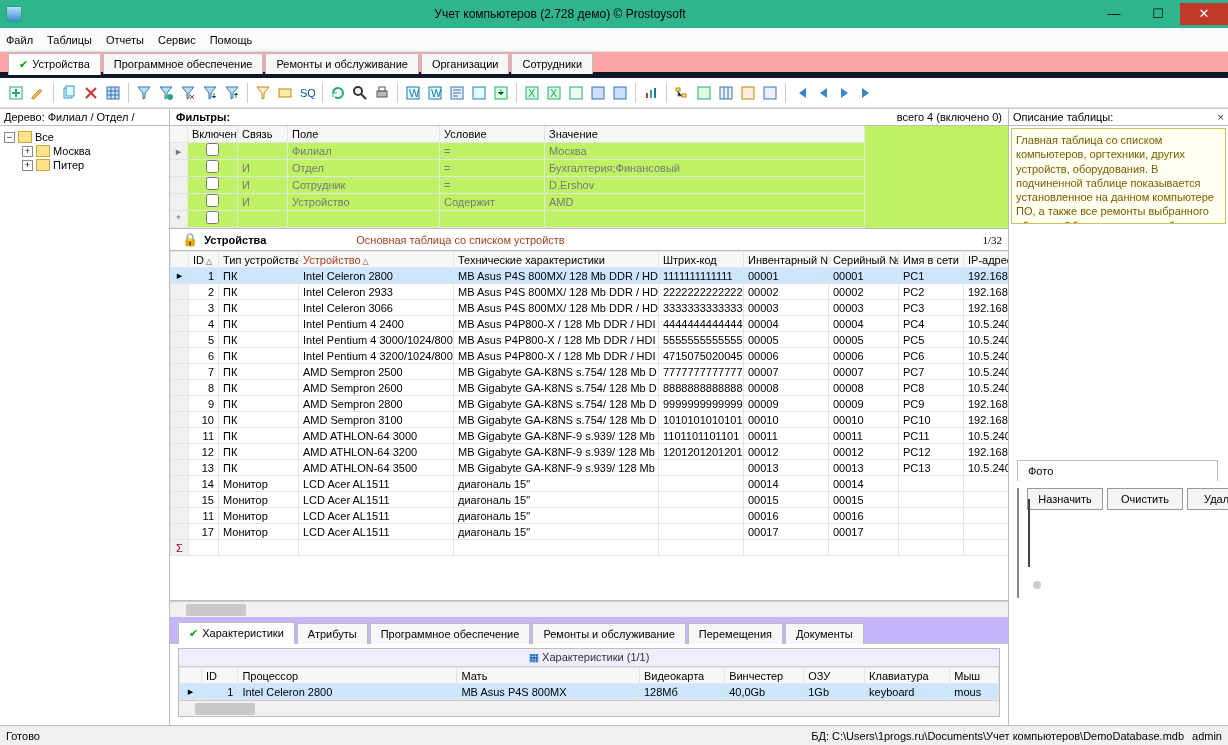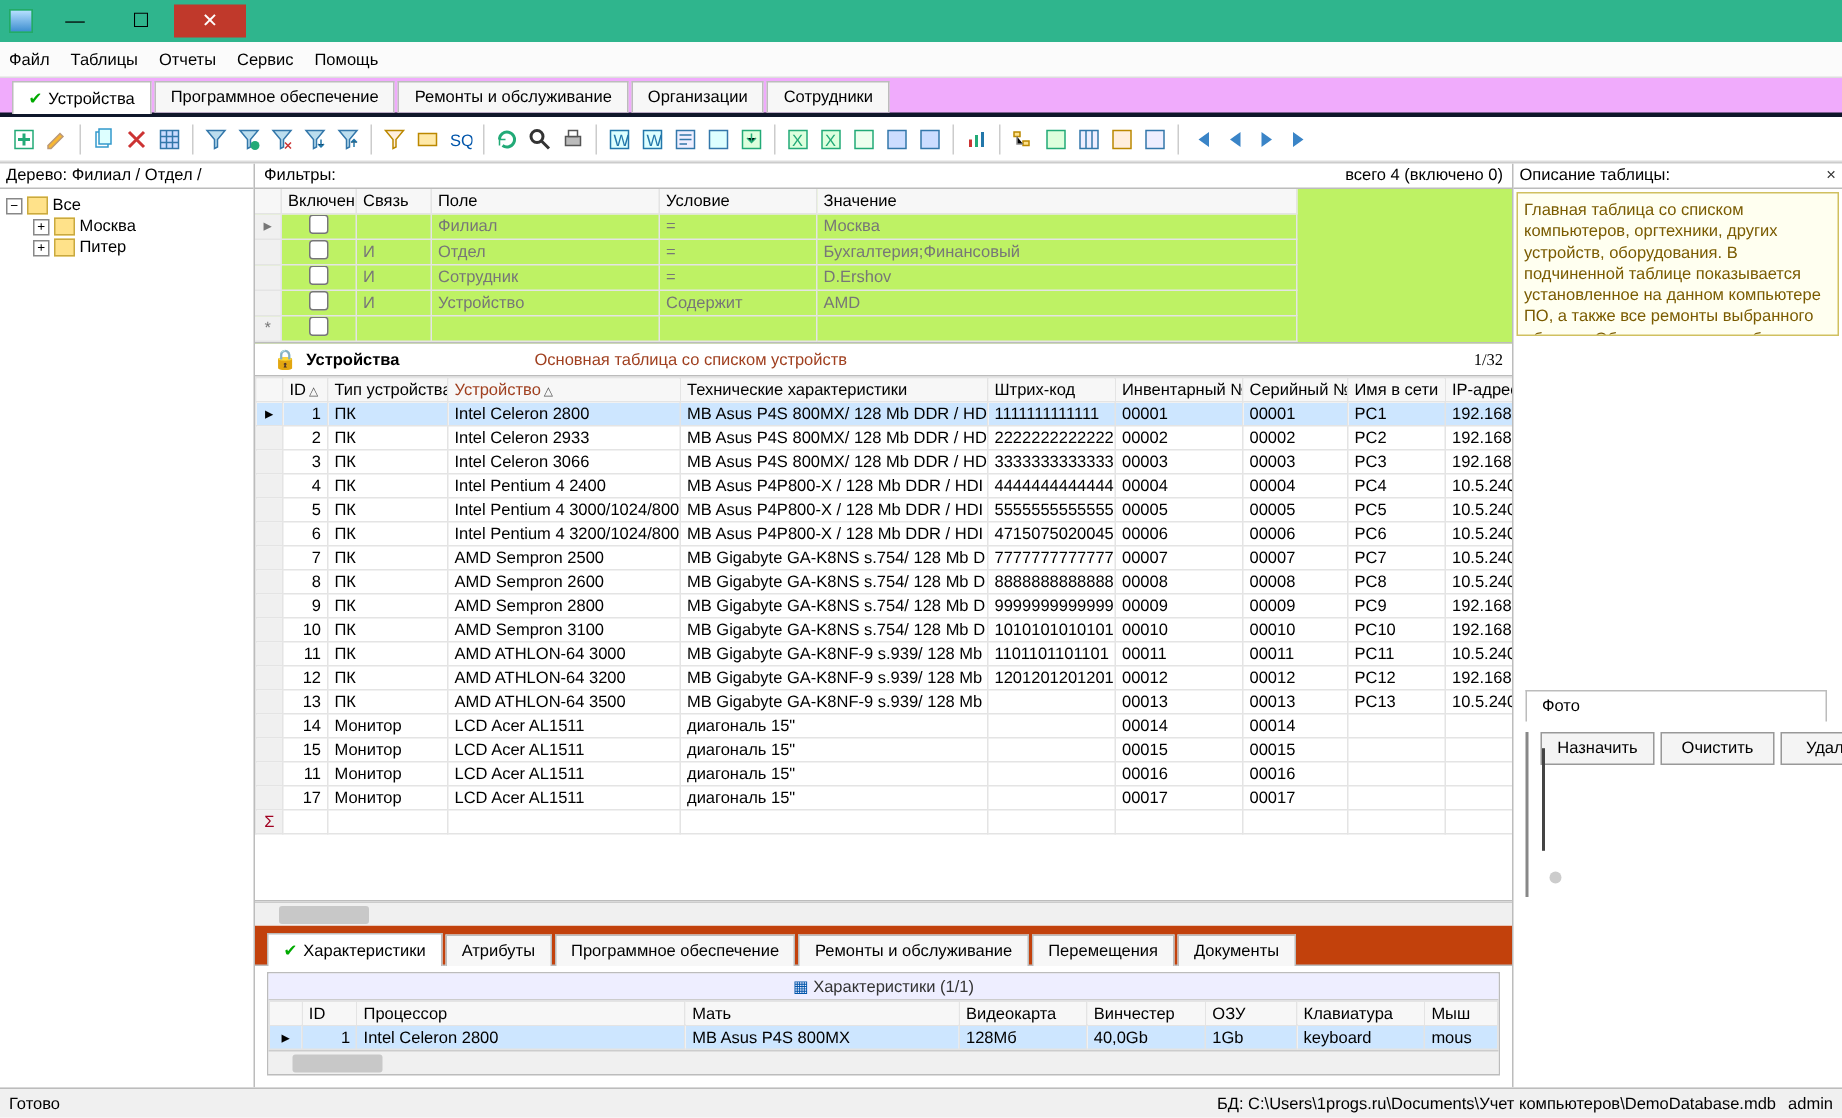--- a/index.html
+++ b/index.html
@@ -4,38 +4,38 @@
 <style>
 * { box-sizing: border-box; margin: 0; padding: 0; font-family: Tahoma, Arial, sans-serif; font-size: 11px; }
 body { background: #f0f0f0; width: 1228px; height: 745px; overflow: hidden; display: flex; flex-direction: column; }
 .titlebar { background: #2fb58d; height: 28px; display: flex; align-items: center; color: #000; }
 .titlebar .ticon { width: 16px; height: 16px; margin: 0 6px; background: linear-gradient(#b6e0ff,#3e8ed0); border: 1px solid #2a6; }
 .titlebar .ttitle { flex: 1; text-align: center; color: #000; font-size: 12px; }
 .titlebar .wbtn { width: 44px; height: 22px; text-align: center; line-height: 22px; font-size: 13px; cursor: pointer; }
 .titlebar .wbtn.close { background: #c0392b; color: #fff; width: 48px; height: 22px; }
 .menubar { background: #fbfbfb; height: 24px; display: flex; align-items: center; padding: 0 6px; gap: 14px; border-bottom: 1px solid #ddd; }
 .menubar span { cursor: pointer; }
-.tabstrip { background: #f0abfc; height: 26px; display: flex; align-items: center; padding: 0 8px; border-bottom: 3px solid #0f172a; }
+.tabstrip { background: #fca5a5; height: 26px; display: flex; align-items: flex-start; padding: 0 8px; border-bottom: 6px solid #0f172a; }
 .tab { padding: 4px 10px; border: 1px solid #bcbcbc; border-bottom: none; margin-right: 2px; background: #f7f7f7; cursor: pointer; position: relative; top: 1px; }
 .tab.active { background: #fff; }
 .tab .chk { color: #0a0; margin-right: 4px; }
 .toolbar { background: #fff; height: 30px; display: flex; align-items: center; padding: 0 6px; gap: 2px; border-bottom: 1px solid #ddd; }
 .tbtn { width: 20px; height: 20px; display: inline-flex; align-items: center; justify-content: center; cursor: pointer; border-radius: 2px; }
 .tsep { width: 1px; height: 20px; background: #ccc; margin: 0 3px; }
 .ic { width: 16px; height: 16px; display: inline-block; }
 .workarea { flex: 1; display: flex; background: #fff; border-top: 1px solid #ccc; overflow: hidden; }
 .leftpane { width: 170px; border-right: 1px solid #bcbcbc; display: flex; flex-direction: column; }
 .panehead { font-size: 11px; padding: 2px 4px; border-bottom: 1px solid #bcbcbc; }
 .tree { padding: 4px; }
 .tnode { display: flex; align-items: center; gap: 3px; padding: 1px 0; cursor: pointer; }
 .texp { width: 11px; height: 11px; border: 1px solid #888; text-align: center; line-height: 9px; font-size: 9px; background: #fff; }
 .tfold { width: 14px; height: 12px; background: #ffe28a; border: 1px solid #c9a93f; }
 .centerpane { flex: 1; display: flex; flex-direction: column; overflow: hidden; }
 .filthead { display: flex; padding: 2px 6px; border-bottom: 1px solid #bcbcbc; align-items:center; }
-.filthead .lab { font-weight: normal; }
+.filthead .lab { font-weight: bold; }
 .filthead .rinfo { margin-left: auto; }
 .filtgrid { border-bottom: 1px solid #bcbcbc; background:#bef264; }
 .fgrow { display: grid; grid-template-columns: 18px 50px 50px 152px 105px 320px; height: 17px; align-items: center; }
 .fgrow > div { border-right: 1px solid #e4e4e4; border-bottom: 1px solid #e4e4e4; padding: 0 4px; height: 17px; line-height: 17px; overflow: hidden; color:#777; }
 .fgrow.h > div { background: #f7f7f7; color:#000; }
 .fgrow .cbwrap { text-align: center; }
 .fgrow .rowmark { background:#f0f0f0; text-align:center; }
 .gridtitle { display: flex; align-items: center; padding: 3px 6px; border-bottom: 1px solid #bcbcbc; }
 .gridtitle .gt1 { font-weight: bold; }
 .gridtitle .gt2 { margin-left: 90px; color: #a04020; }
@@ -44,21 +44,21 @@
 table.dg { border-collapse: collapse; width: 100%; table-layout: fixed; }
 table.dg th, table.dg td { border: 1px solid #e4e4e4; padding: 0 4px; height: 16px; text-align: left; overflow: hidden; white-space: nowrap; font-size: 11px; }
 table.dg th { background: #f7f7f7; position: sticky; top: 0; font-weight: normal; }
 table.dg th.sort::after { content:"△"; font-size:8px; margin-left:2px; color:#555;}
 table.dg tr.sel td { background: #cde6ff; }
 table.dg td.num { text-align: right; }
 table.dg td.rm { background:#f0f0f0; text-align:center; width:16px; }
 .sumrow td { color:#a00020; }
 .hscroll { height: 16px; background: #f0f0f0; border-top: 1px solid #ccc; position: relative; }
 .hscroll .thumb { position: absolute; left: 16px; top: 2px; height: 12px; width: 60px; background: #c8c8c8; border-radius: 2px; }
-.bottomtabs { display: flex; align-items: flex-end; padding: 4px 8px 0 8px; background:#c2410c; border-bottom:1px solid #bcbcbc;}
+.bottomtabs { display: flex; align-items: flex-end; padding: 4px 8px 0 8px; background:#c4b5fd; border-bottom:1px solid #bcbcbc;}
 .detailarea { display: flex; padding: 4px 8px 8px 8px; gap: 10px; background:#fff; }
 .detgrid { flex: 1; border: 1px solid #bcbcbc; }
 .detgridtitle { text-align: center; background: #eef; padding: 2px; border-bottom: 1px solid #ccc; color:#333; }
 .btncol { display: flex; flex-direction: row; gap: 4px; }
 .btncol button { width: 76px; height: 22px; border: 1px solid #999; background: #f4f4f4; cursor: pointer; }
 .rightpane { width: 220px; border-left: 1px solid #bcbcbc; display: flex; flex-direction: column; }
 .descbox { margin: 2px; border: 1px solid #d0c060; background: #fffff0; padding: 4px; color: #7a5b00; font-size: 11px; line-height: 1.3; flex-shrink:0; height:96px; overflow:hidden;}
 .descclose { float:right; cursor:pointer; color:#333; }
 .phototab { padding: 4px 8px 0 8px; }
 .photoarea { flex: 1; display: flex; align-items: flex-start; justify-content: flex-start; padding: 8px; gap:8px;}
@@ -68,20 +68,21 @@
 .statusbar { height: 20px; background: #f0f0f0; border-top: 1px solid #bcbcbc; display: flex; align-items: center; padding: 0 6px; }
 .statusbar .sp { margin-left: auto; }
 .red { color: #a04020; }
 .lockic { color:#777; font-size:13px; padding-left:6px; }
 </style>
 </head>
 <body>
 
 <div class="titlebar">
   <span class="ticon"></span>
+  <span class="ttitle">Учет компьютеров (2.728 демо) © Prostoysoft</span>
   <span class="wbtn">—</span>
   <span class="wbtn">☐</span>
   <span class="wbtn close">✕</span>
 </div>
 
 <div class="menubar">
   <span>Файл</span>
   <span>Таблицы</span>
   <span>Отчеты</span>
   <span>Сервис</span>

